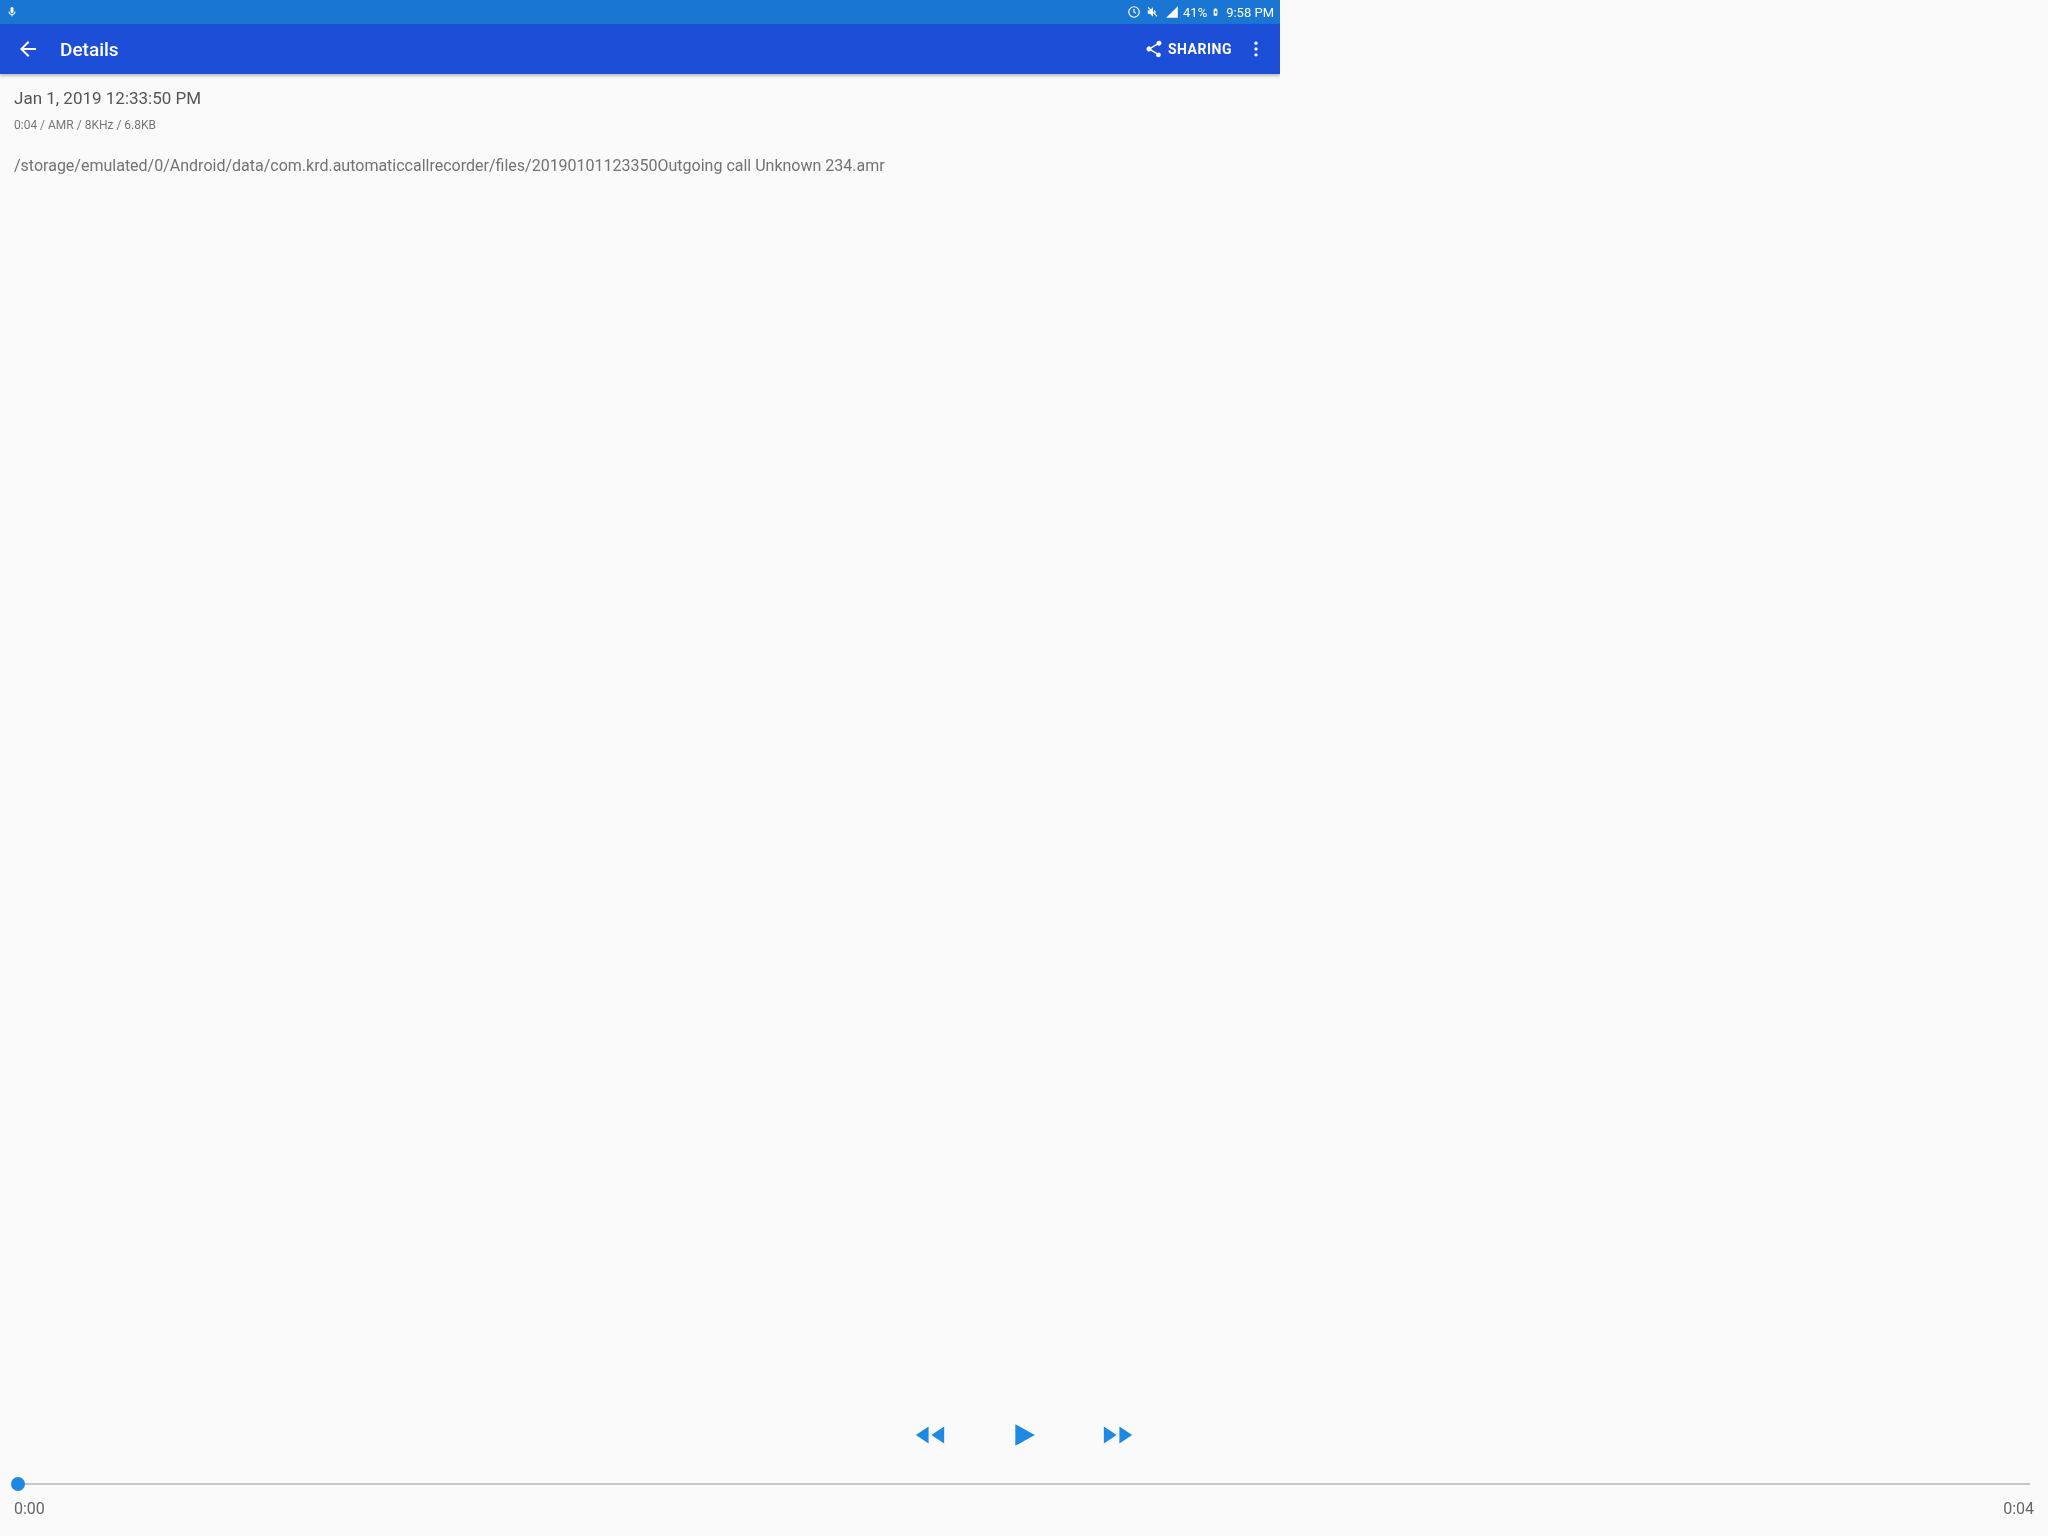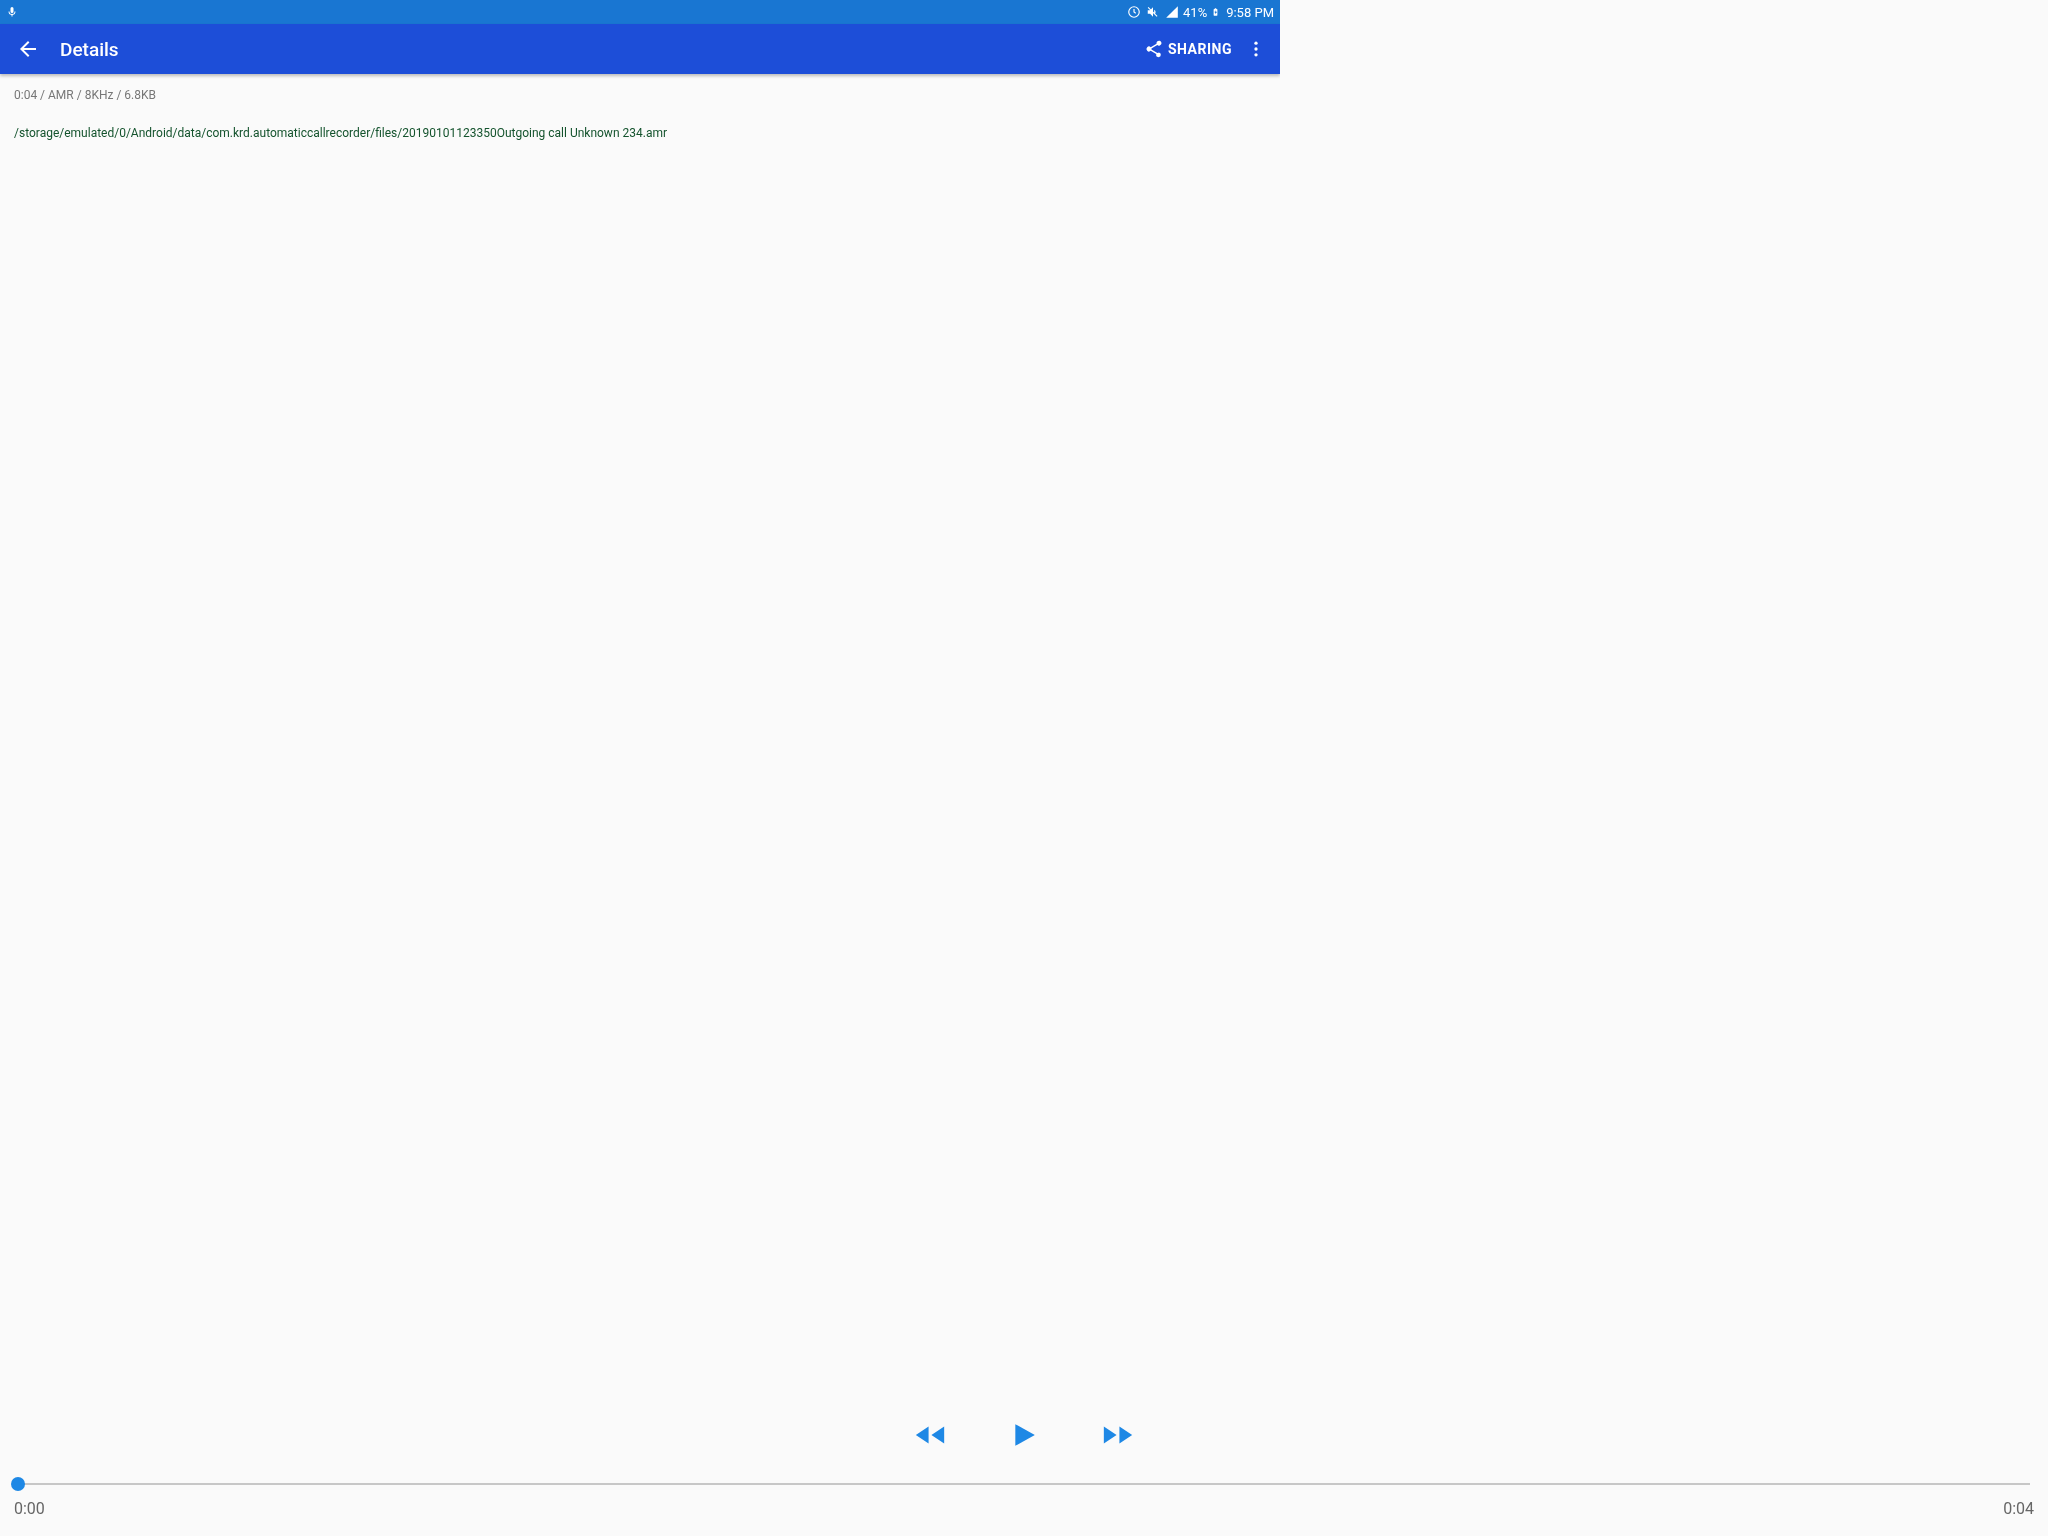--- a/index.html
+++ b/index.html
@@ -33,21 +33,21 @@
 .app-bar-spacer { flex: 1; }
 .share-btn { display: flex; align-items: center; gap: 4px; cursor: pointer; padding: 0 8px; }
 .share-label { font-size: 14px; font-weight: 700; letter-spacing: 0.5px; }
 .overflow-btn { width: 32px; height: 40px; display: flex; align-items: center; justify-content: center; cursor: pointer; }
 
 .content {
   padding: 14px 14px 0 14px;
 }
 .timestamp { font-size: 17px; color: #555; margin-bottom: 10px; }
 .meta { font-size: 12px; color: #777; margin-bottom: 24px; }
-.filepath { font-size: 12px; color: #14532d; margin-bottom: 28px; word-break: break-all; }
+.filepath { font-size: 16px; color: #737373; margin-bottom: 28px; word-break: break-all; }
 
 .title-row { display: flex; align-items: center; }
 .call-title { font-size: 17px; color: #555; flex: 1; }
 .note-btn { width: 40px; height: 40px; display: flex; align-items: center; justify-content: center; cursor: pointer; margin-right: -6px; }
 
 .player {
   position: absolute;
   left: 0; right: 0; bottom: 0;
   padding: 0 14px 18px 14px;
 }
@@ -132,20 +132,21 @@
   <div class="overflow-btn">
     <svg width="20" height="20" viewBox="0 0 24 24" fill="#fff">
         <circle cx="12" cy="5" r="2"></circle>
         <circle cx="12" cy="12" r="2"></circle>
         <circle cx="12" cy="19" r="2"></circle>
       </svg>
   </div>
 </div>
 
 <div class="content">
+  <div class="timestamp">Jan 1, 2019 12:33:50 PM</div>
   <div class="meta">0:04 / AMR / 8KHz / 6.8KB</div>
   <div class="filepath">/storage/emulated/0/Android/data/com.krd.automaticcallrecorder/files/20190101123350Outgoing call Unknown 234.amr</div>
 </div>
 
 <div class="player">
   <div class="controls">
     <div class="ctl-btn">
       <svg width="34" height="24" viewBox="0 0 48 24" fill="#1e88e5">
           <path d="M22 0v24L4 12 22 0zM44 0v24L26 12 44 0z"></path>
         </svg>

